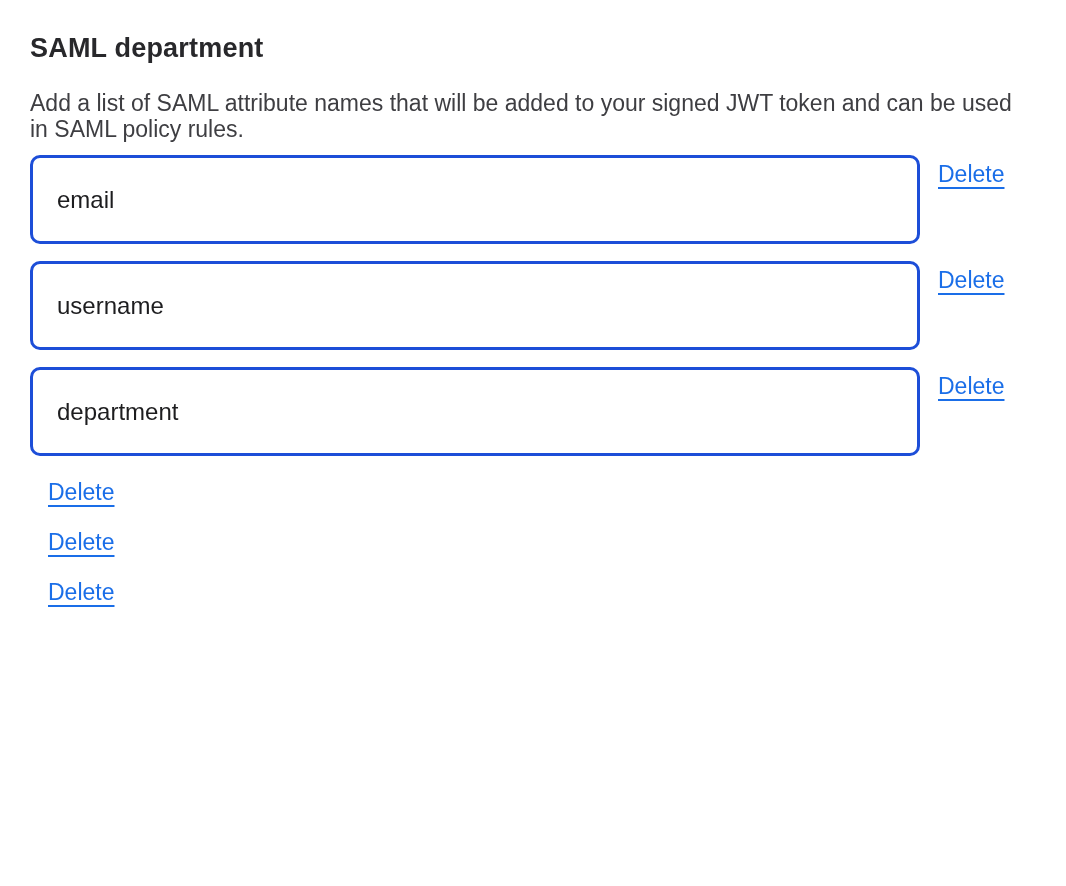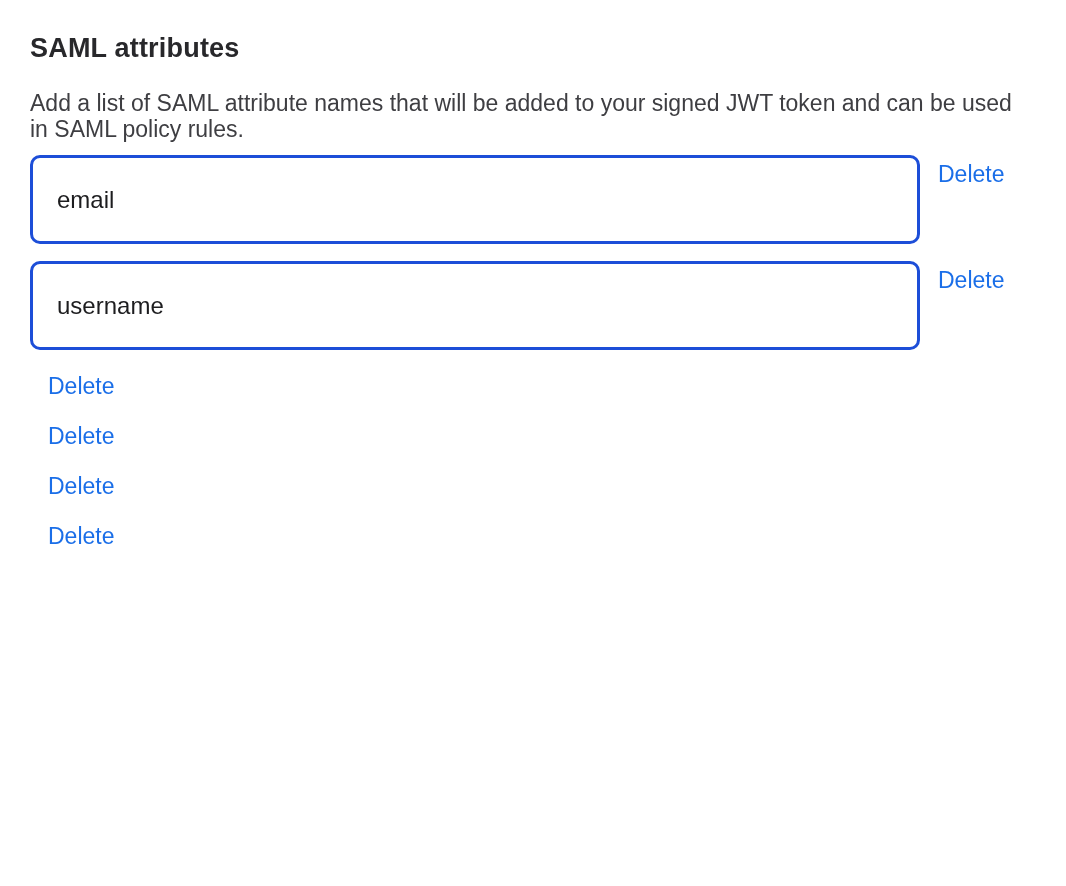--- a/index.html
+++ b/index.html
@@ -43,55 +43,57 @@
     border-radius: 10px;
     background: #ffffff;
     padding: 0 24px;
     font-family: "Liberation Sans", "DejaVu Sans", sans-serif;
     font-size: 24px;
     color: #1d1d1f;
     outline: none;
   }
   a.link {
     color: #1a6ee8;
+    text-decoration: underline;
     text-decoration-thickness: 2px;
     text-underline-offset: 5px;
     cursor: pointer;
   }
   .delete-link {
     font-size: 23px;
     margin: 6px 0 0 18px;
     white-space: nowrap;
   }
   .add-link {
     display: inline-block;
     font-size: 23px;
     margin-top: 13px;
   }
 </style>
 </head>
 <body>
 
 <div class="container">
 
-  <h2 class="section-title">SAML attributes</h2>
+  <h2 class="section-title">SAML department</h2>
 
   <p class="section-desc">Add a list of SAML attribute names that will be added to your signed JWT token and can be used in SAML policy rules.</p>
 
   <div class="attr-row">
     <input class="attr-input" type="text" value="email" style="">
     <a class="link delete-link">Delete</a>
   </div>
 
   <div class="attr-row">
     <input class="attr-input" type="text" value="username" style="">
     <a class="link delete-link">Delete</a>
   </div>
 
   <div class="attr-row">
+    <input class="attr-input" type="text" value="department" style="">
     <a class="link delete-link">Delete</a>
   </div>
 
   <div class="attr-row">
     <a class="link delete-link">Delete</a>
   </div>
 
   <div class="attr-row">
     <a class="link delete-link">Delete</a>
   </div>

